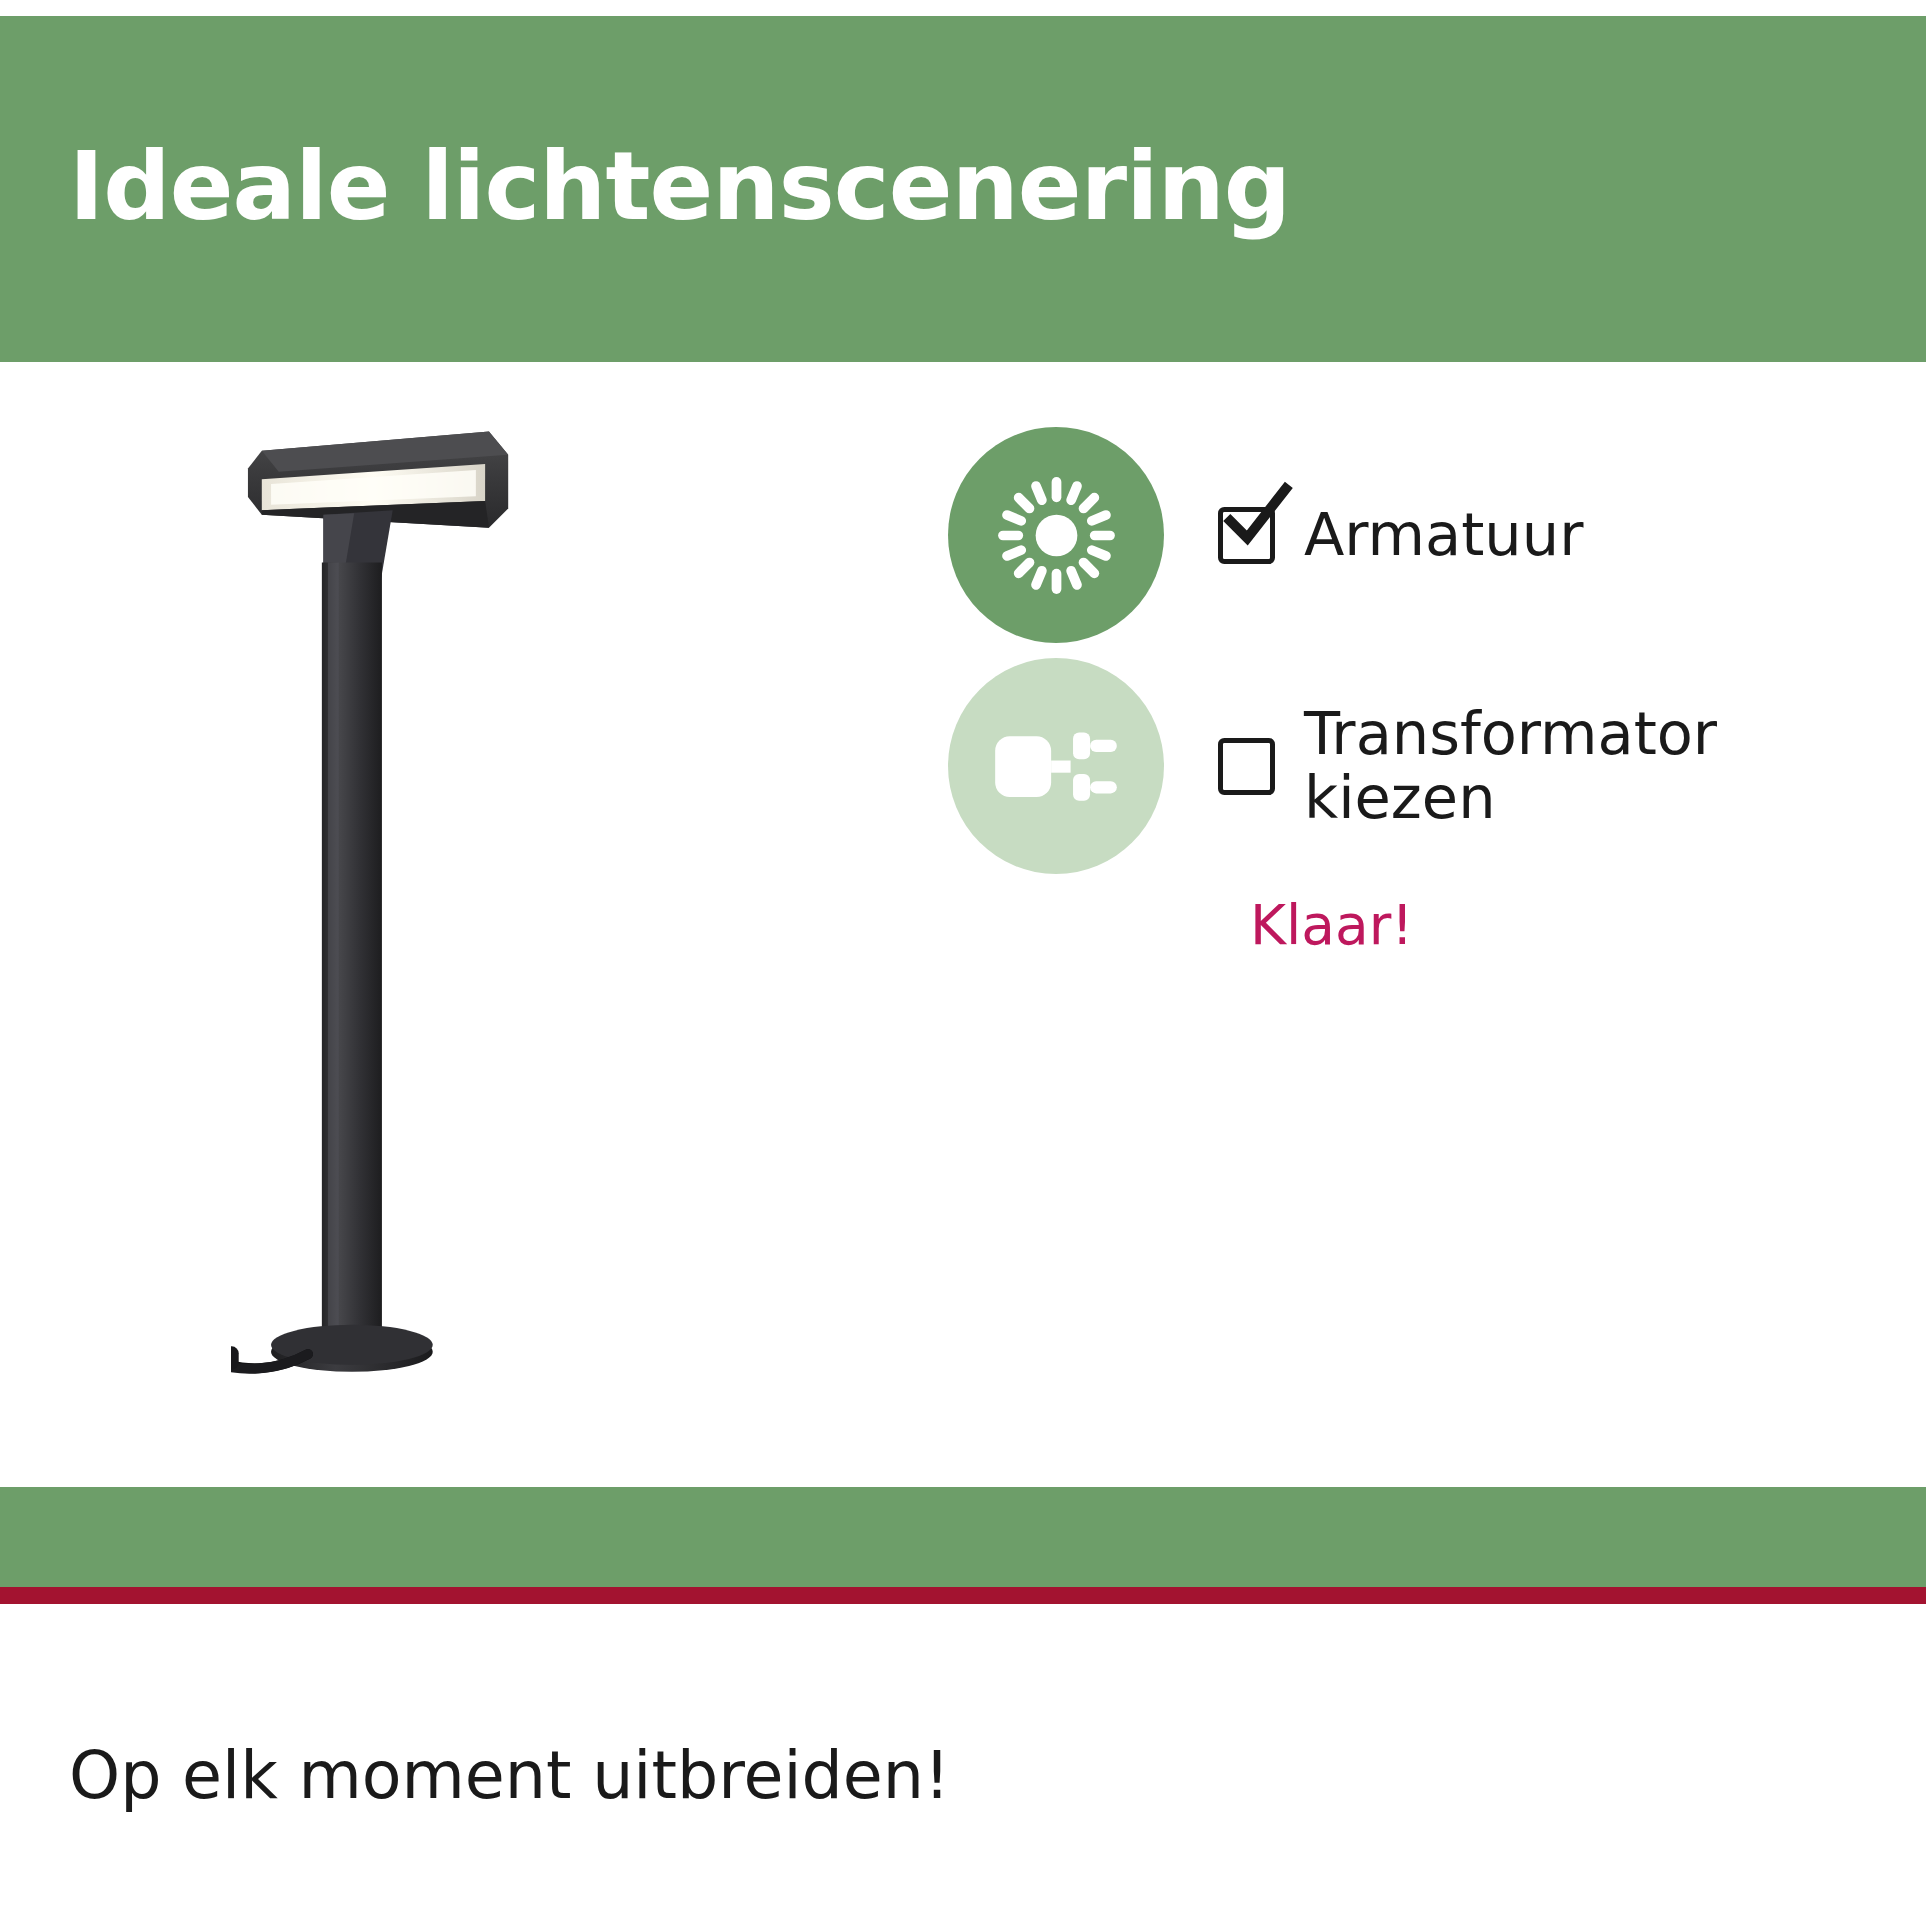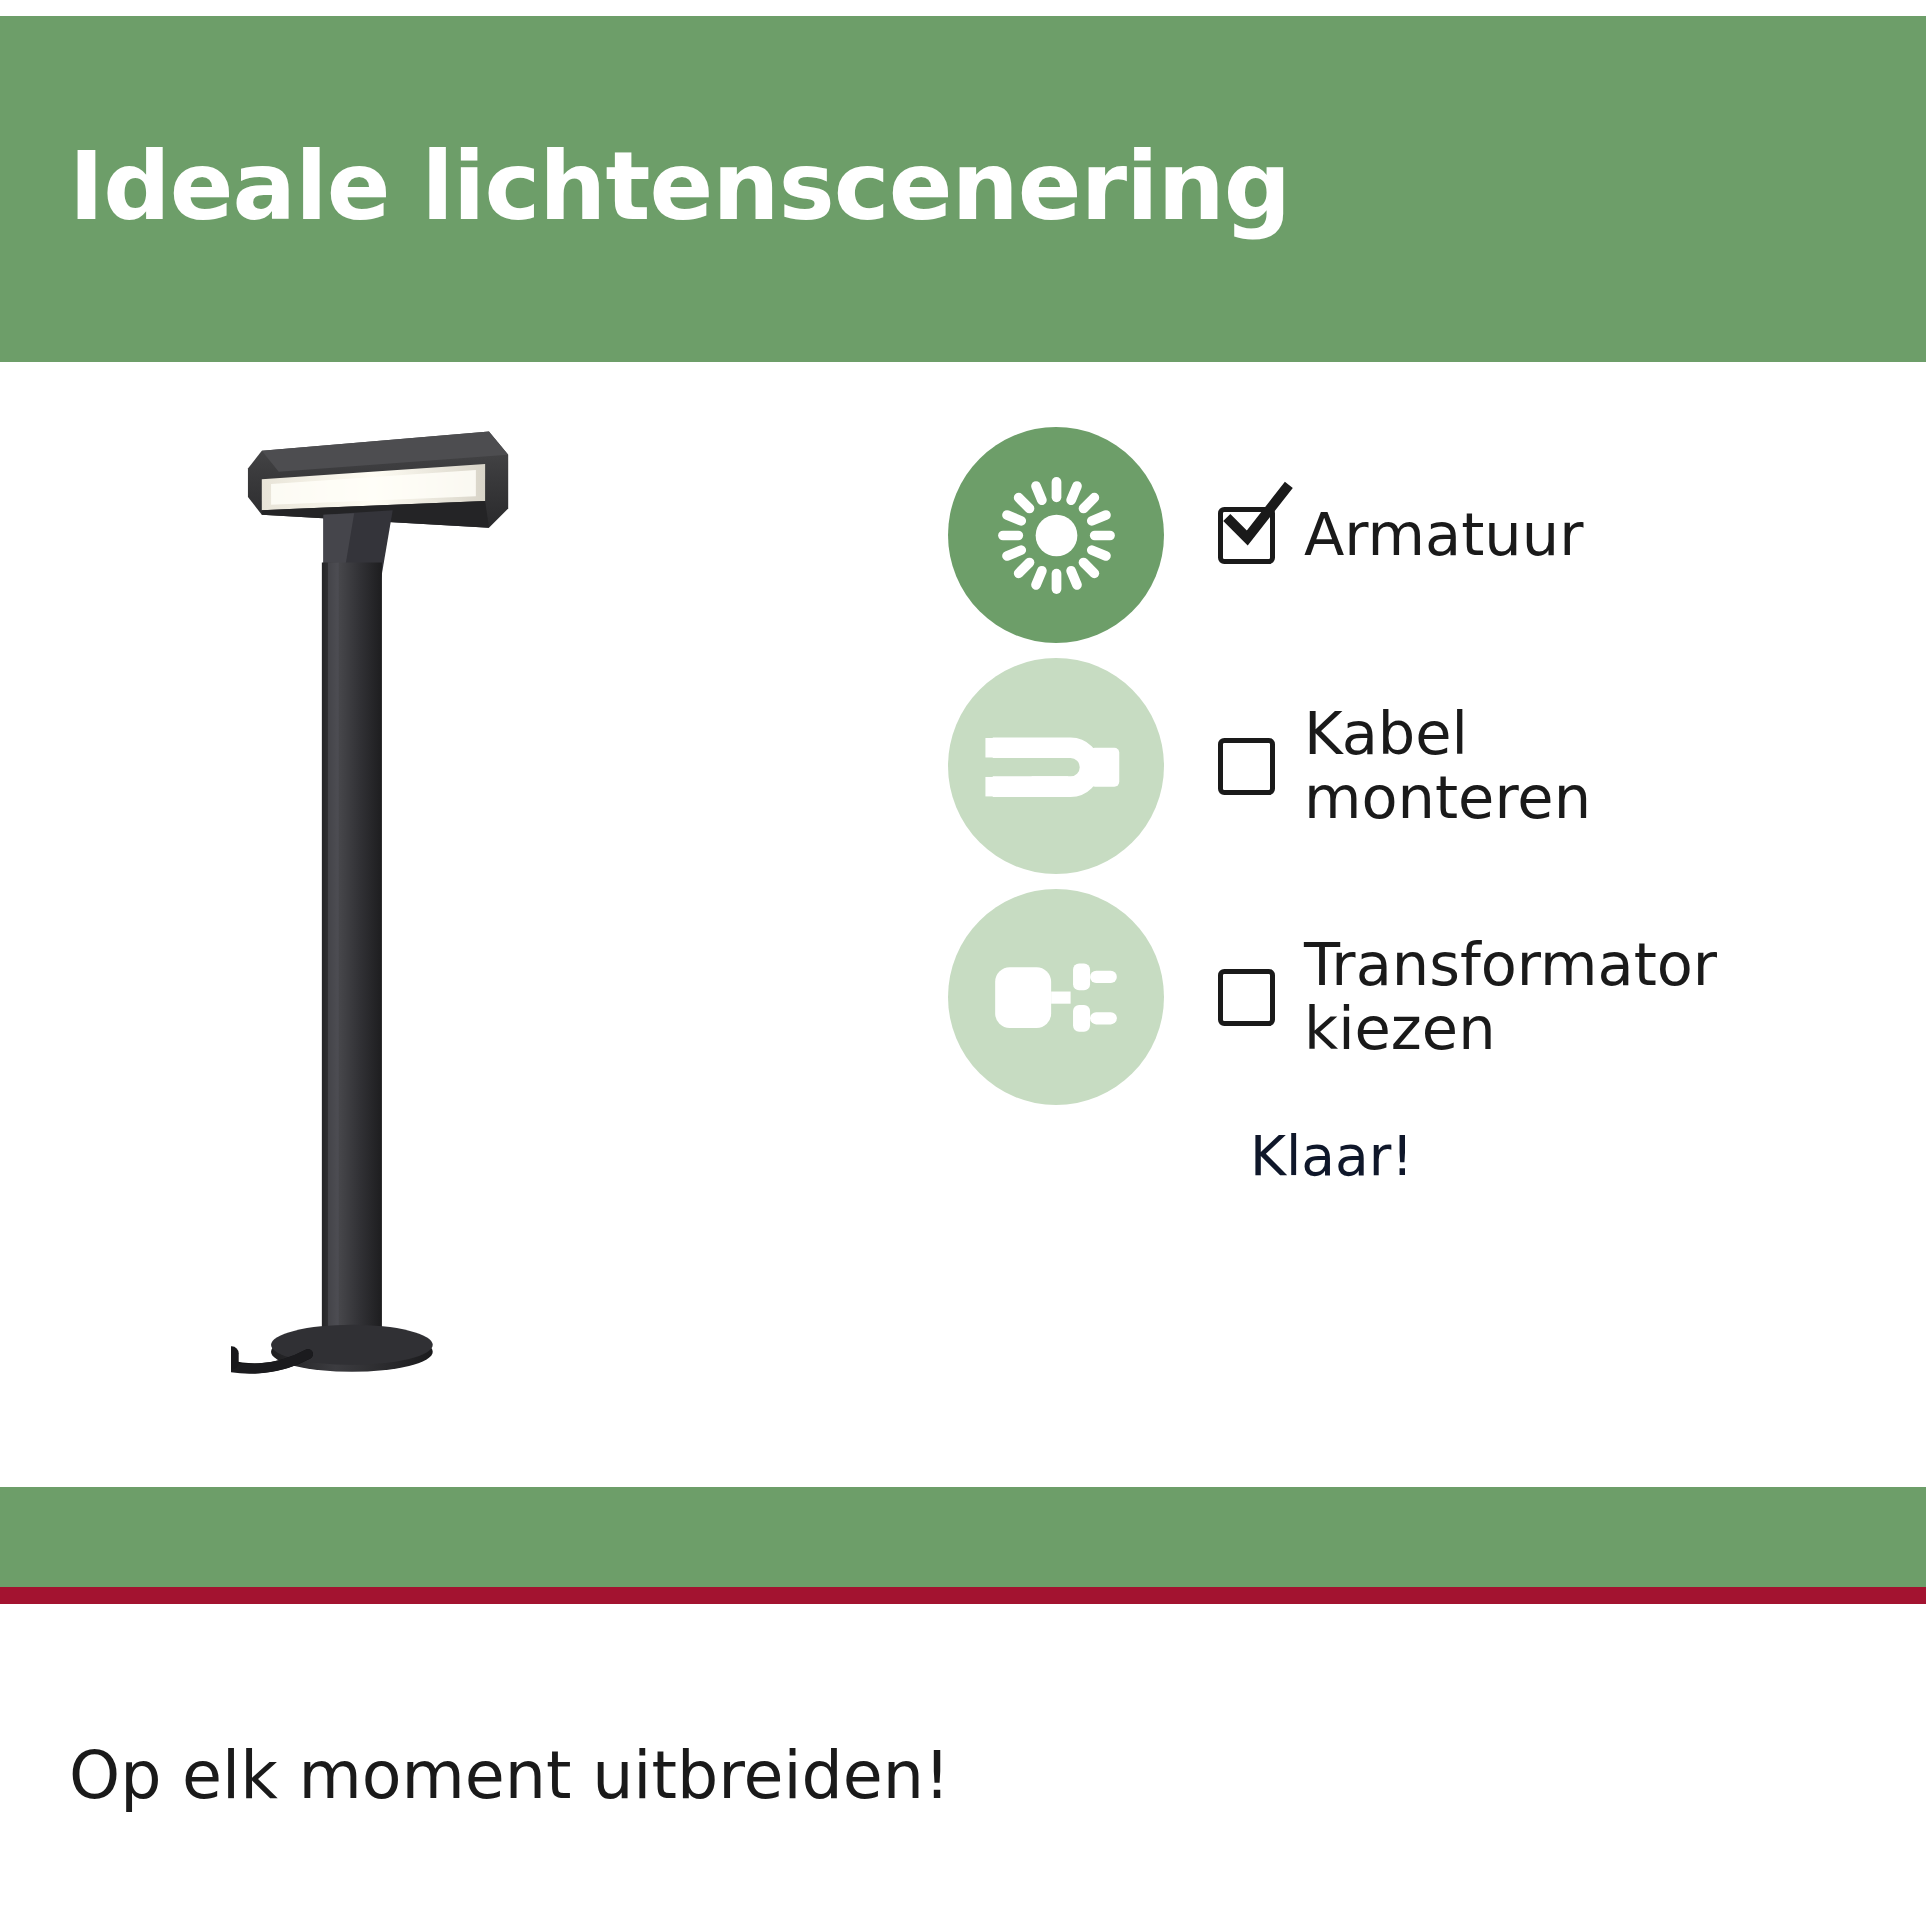--- a/index.html
+++ b/index.html
@@ -102,21 +102,21 @@
     font-size: 59px;
     color: #1a1a1a;
     line-height: 1.08;
     font-family: "DejaVu Sans", sans-serif;
     white-space: pre-line;
   }
   .done-label {
     margin-top: 18.5px;
     margin-left: 302px;
     font-size: 55px;
-    color: #0f172a;
+    color: #be185d;
     font-family: "DejaVu Sans", sans-serif;
   }
 
   
   .footer-green {
     position: absolute;
     left: 0;
     top: 1487px;
     width: 1926px;
     height: 100px;
@@ -236,34 +236,20 @@
         </svg>
       </div>
       <div class="checkbox">
         <svg class="tick" viewBox="0 0 100 100">
           <path d="M 16 56 L 38 78 L 88 14" fill="none" stroke="#1a1a1a" stroke-width="13" stroke-linecap="square" stroke-linejoin="miter"></path>
         </svg>
       </div>
       <div class="row-label">Armatuur</div>
     </div>
 
-    <div class="check-row">
-      <div class="icon-circle inactive">
-        <svg width="146" height="116" viewBox="0 0 120 90">
-          <path d="M 8 30 H 72 a 16 16 0 0 1 0 32 H 40" fill="none" stroke="#ffffff" stroke-width="17" stroke-linecap="butt"></path>
-          <path d="M 8 62 H 70" fill="none" stroke="#ffffff" stroke-width="17" stroke-linecap="butt"></path>
-          <rect x="2" y="22" width="16" height="16" fill="#ffffff"></rect>
-          <rect x="2" y="54" width="16" height="16" fill="#ffffff"></rect>
-          <rect x="88" y="30" width="24" height="32" rx="4" fill="#ffffff"></rect>
-        </svg>
-      </div>
-      <div class="checkbox"></div>
-      <div class="row-label">Kabel
-monteren</div>
-    </div>
 
     <div class="check-row">
       <div class="icon-circle inactive">
         <svg width="146" height="108" viewBox="0 0 120 85">
           <rect x="10" y="18" width="46" height="50" rx="12" fill="#ffffff"></rect>
           <rect x="56" y="38" width="16" height="10" fill="#ffffff"></rect>
           <rect x="74" y="15" width="14" height="22" rx="5" fill="#ffffff"></rect>
           <rect x="74" y="49" width="14" height="22" rx="5" fill="#ffffff"></rect>
           <rect x="88" y="21" width="22" height="10" rx="5" fill="#ffffff"></rect>
           <rect x="88" y="55" width="22" height="10" rx="5" fill="#ffffff"></rect>

